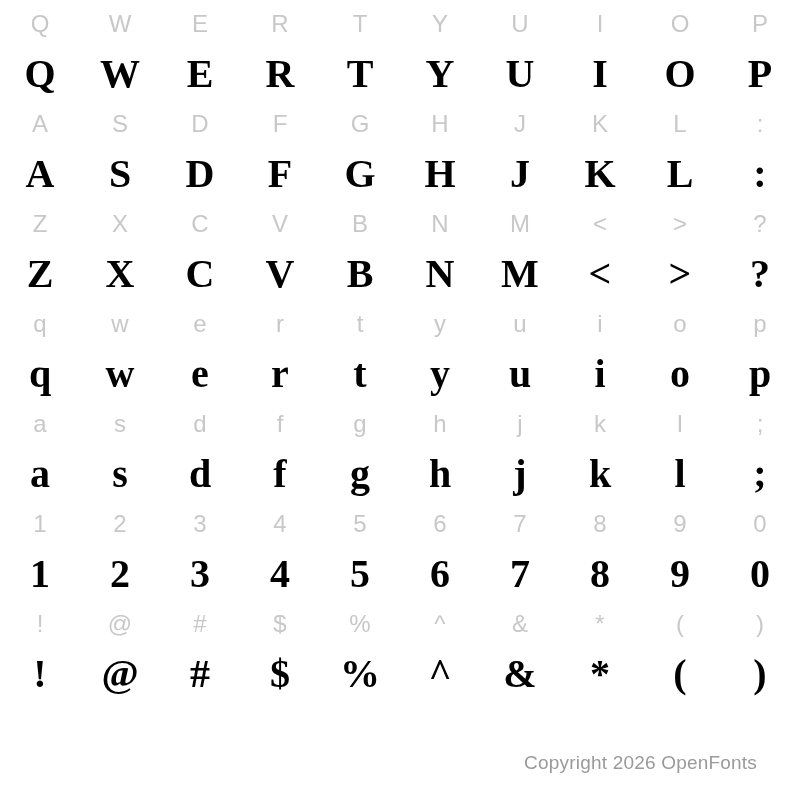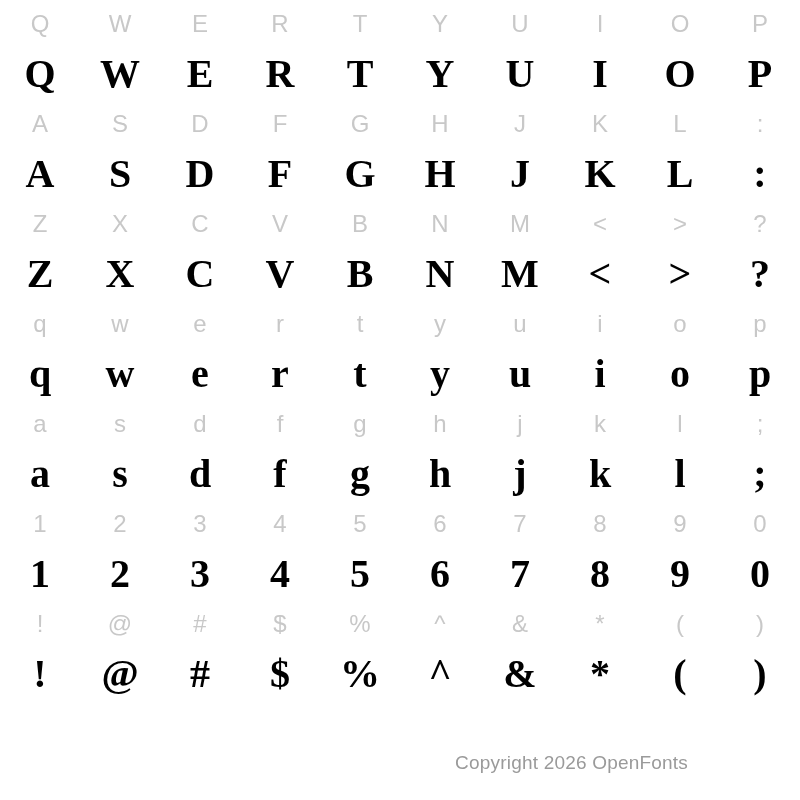--- a/index.html
+++ b/index.html
@@ -58,21 +58,21 @@
     font-size: 40px;
     font-weight: 700;
     color: #000000;
   }
   #footer {
     position: absolute;
     left: 0;
     bottom: 26px;
     width: 800px;
     text-align: right;
-    padding-right: 112px;
+    padding-right: 43px;
     box-sizing: border-box;
     font-family: "Liberation Sans", sans-serif;
     font-size: 19px;
     color: #9a9a9a;
     letter-spacing: 0.2px;
   }
 </style>
 </head>
 <body>
 

